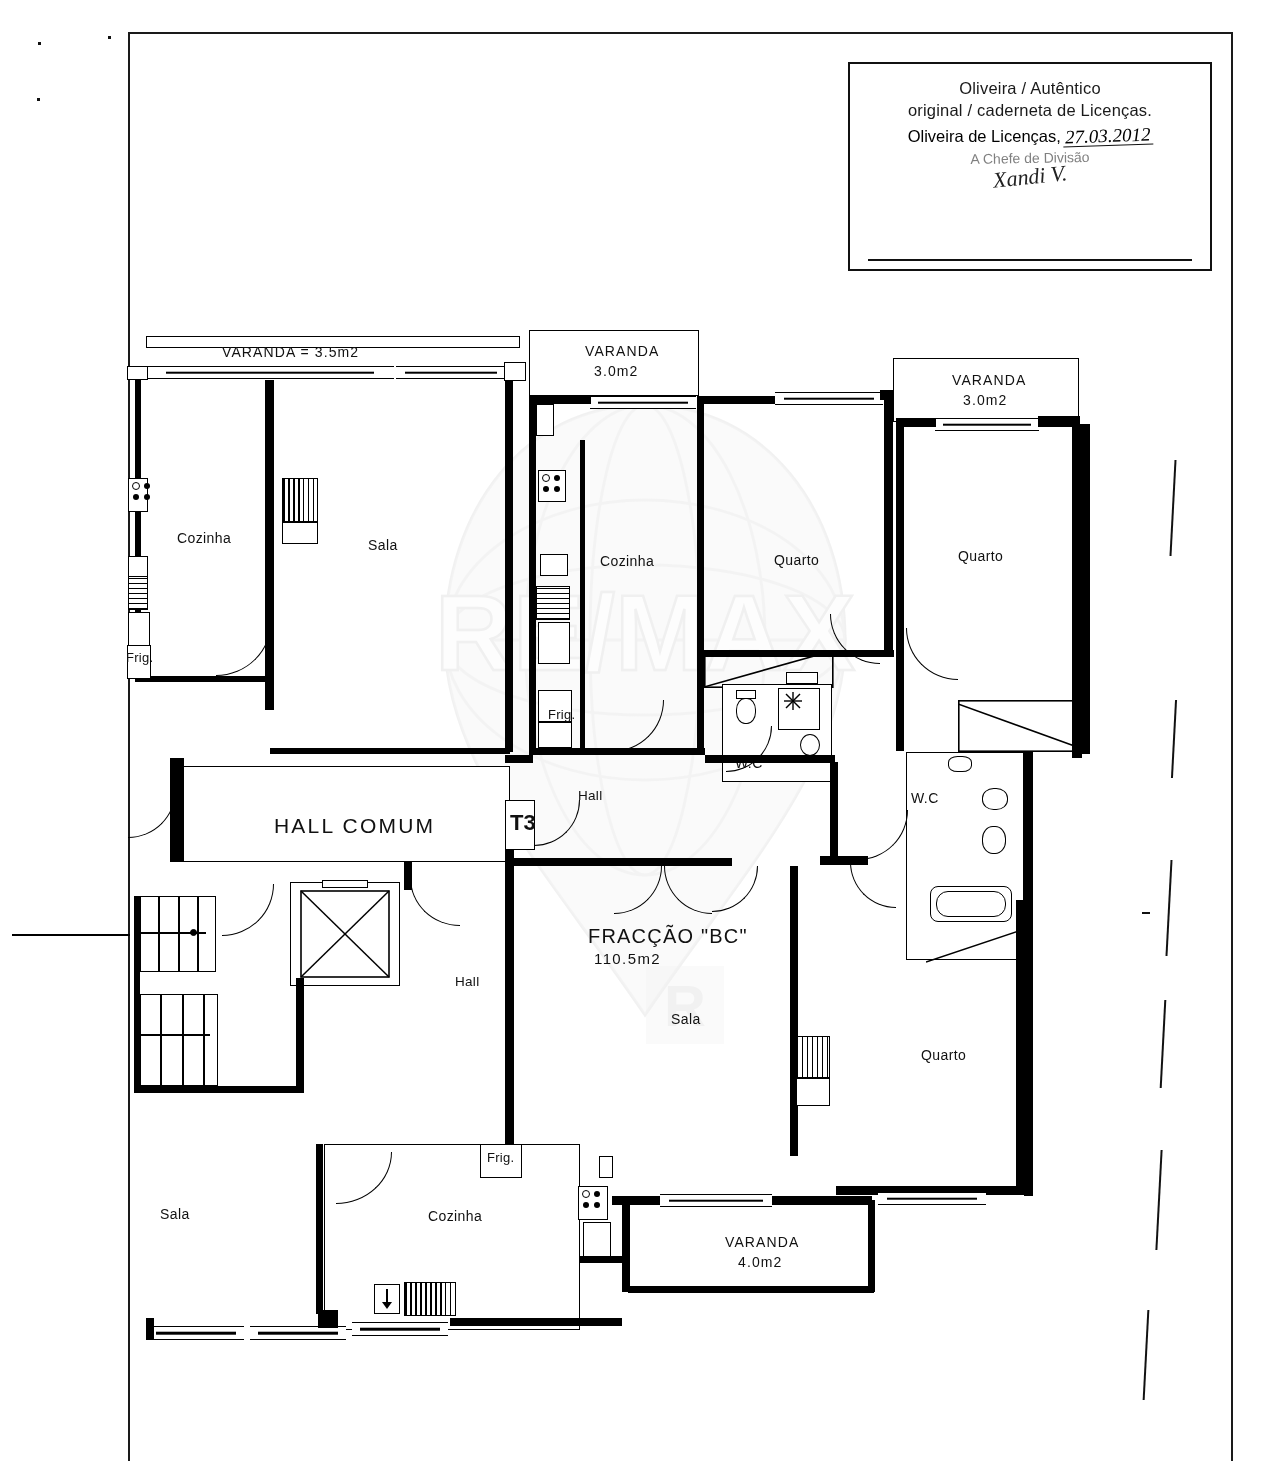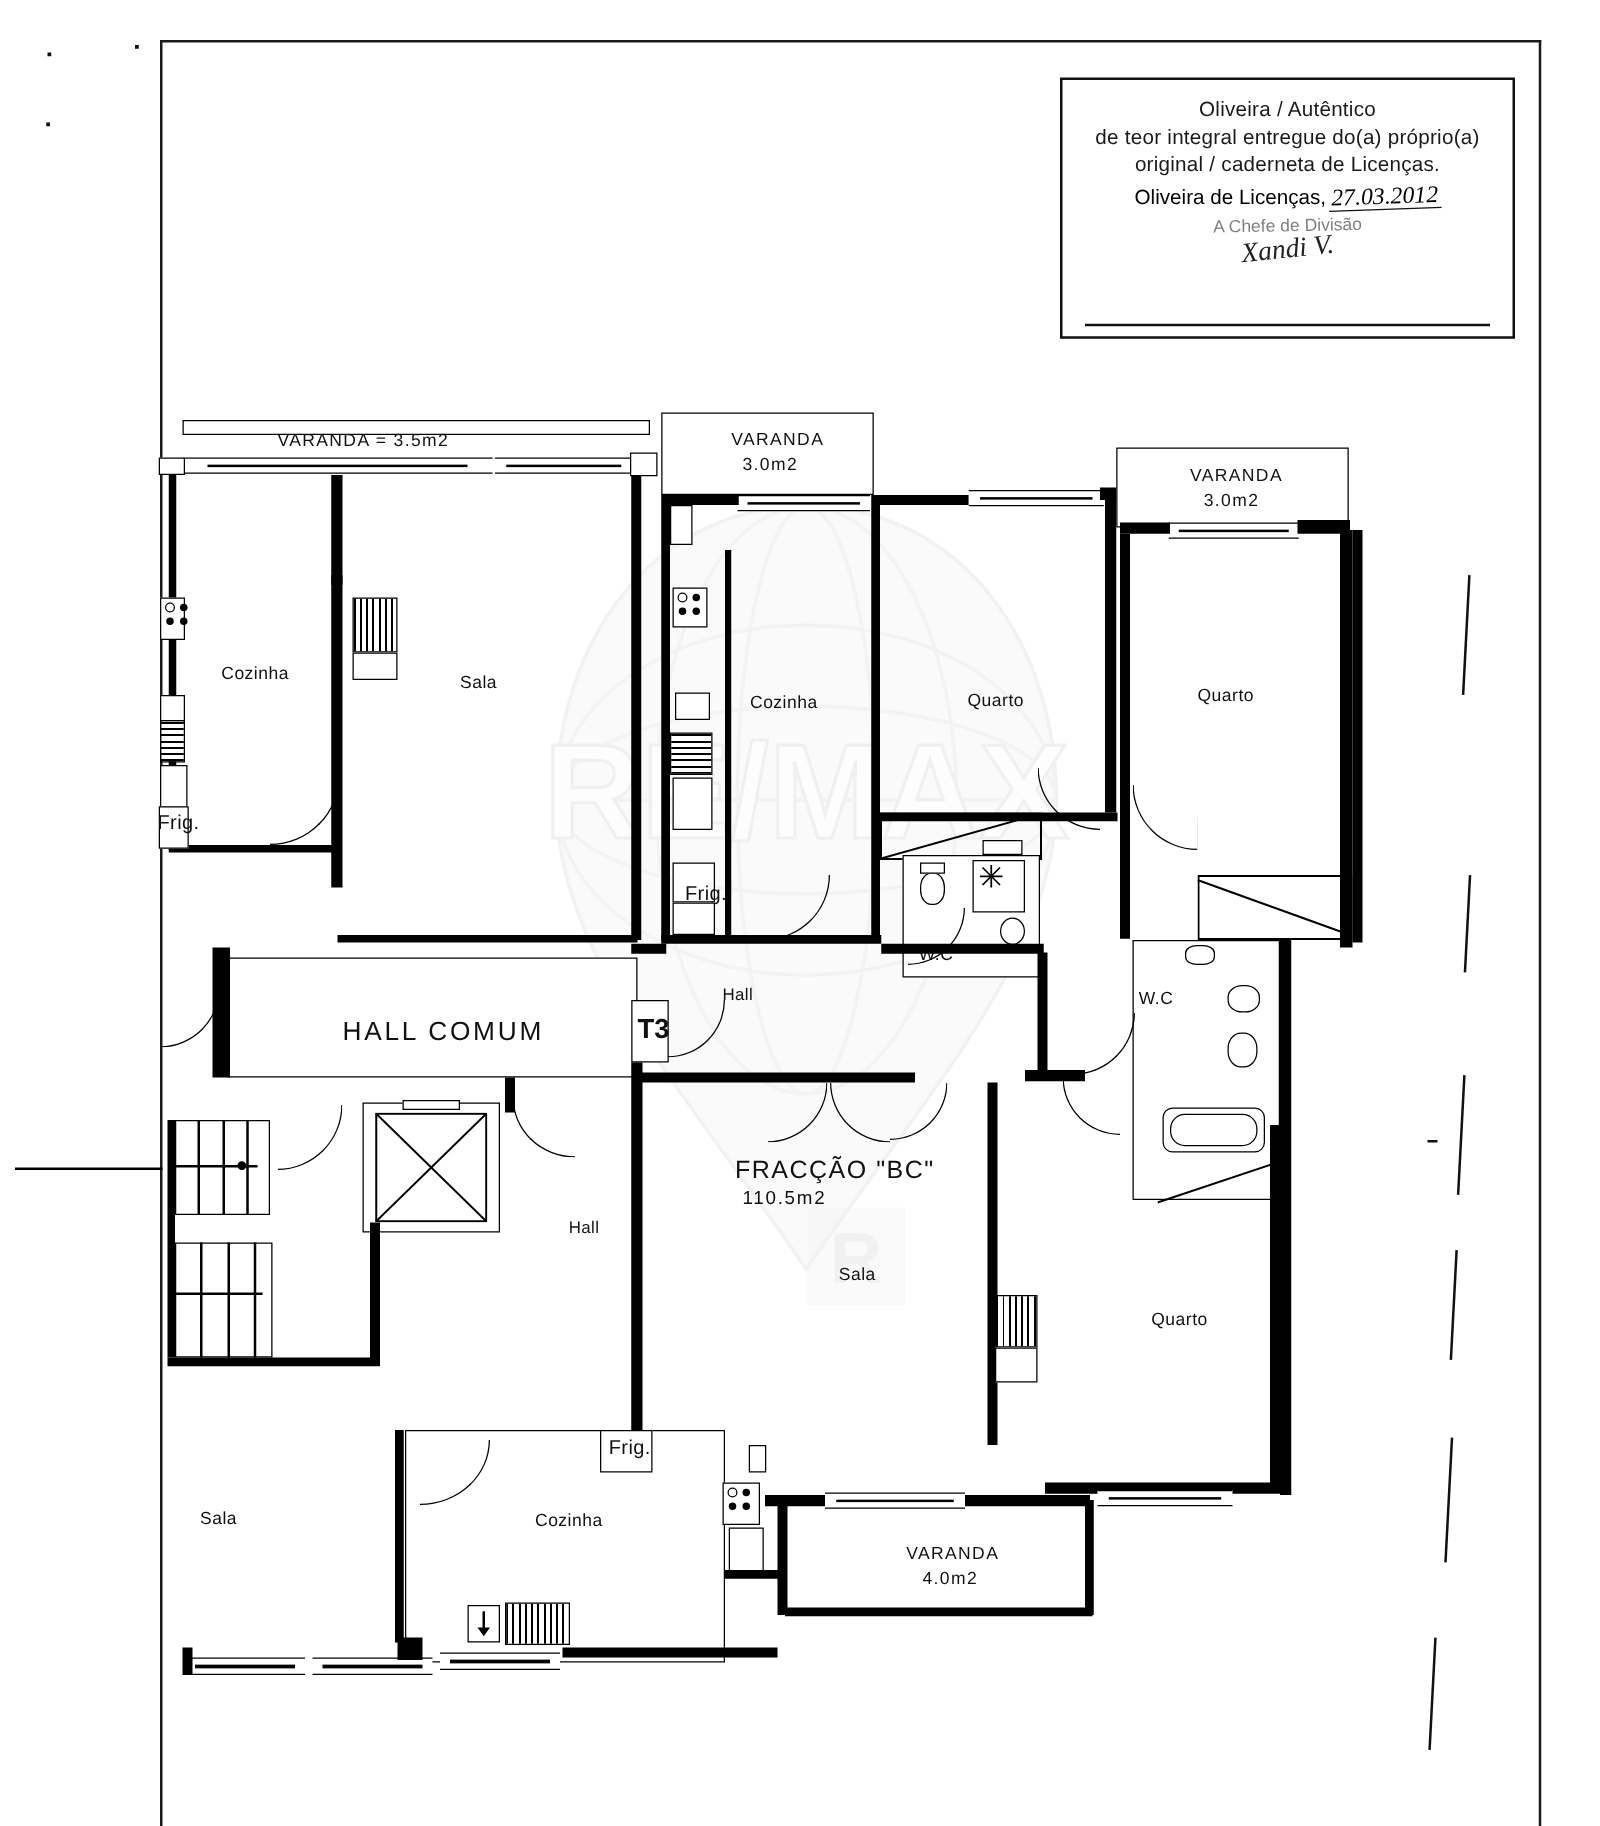--- a/index.html
+++ b/index.html
@@ -63,21 +63,21 @@
   .hatch-h{position:absolute;box-sizing:border-box;border:1.3px solid #000;background:
      repeating-linear-gradient(0deg,#000 0 1.5px,#fff 1.5px 5px);}
   .stove{position:absolute;box-sizing:border-box;border:1.4px solid #000;background:#fff;}
   .stove:before,.stove:after{content:"";position:absolute;border:1.2px solid #000;
      border-radius:50%;width:6px;height:6px;}
   .stove:before{left:3px;top:3px;box-shadow:11px 0 0 -1px #000, 0 11px 0 -1px #000, 11px 11px 0 -1px #000;}
   .stove:after{display:none;}
 
   
   .t-room{font-size:14px;letter-spacing:.4px;}
-  .t-small{font-size:16px;letter-spacing:.3px;}
+  .t-small{font-size:13px;letter-spacing:.3px;}
   .t-var{font-size:14px;letter-spacing:1.1px;}
   .t-hallcomum{font-size:21px;letter-spacing:2.2px;}
   .t-t3{font-size:22px;font-weight:bold;letter-spacing:0;}
   .t-frac{font-size:20px;letter-spacing:1.2px;}
   .t-frac2{font-size:15px;letter-spacing:1.4px;}
 
   .dashmark{position:absolute;background:#111;}
 </style>
 </head>
 <body>
@@ -98,21 +98,20 @@
   <div class="dashmark" style="left:1162px;top:1000px;width:2px;height:88px;transform:rotate(3deg);"></div>
   <div class="dashmark" style="left:1158px;top:1150px;width:2px;height:100px;transform:rotate(3deg);"></div>
   <div class="dashmark" style="left:1145px;top:1310px;width:2px;height:90px;transform:rotate(3deg);"></div>
   <div class="dashmark" style="left:1142px;top:912px;width:8px;height:2px;"></div>
 
   <div class="thinline" style="left:12px;top:934px;width:118px;height:2px;"></div>
 
   <div id="stamp">
     <div class="st-wrap">
       <span class="st-line">Oliveira / Autêntico</span>
-      <span class="st-line">de teor integral entregue do(a) próprio(a)</span>
       <span class="st-line">original / caderneta de Licenças.</span>
       <div class="st-loc">
         <span>Oliveira de Licenças,</span>
         <span class="st-date">27.03.2012</span>
       </div>
       <div class="st-role">A Chefe de Divisão</div>
       <div class="st-sign">Xandi V.</div>
     </div>
     <div class="st-rule"></div>
   </div>

